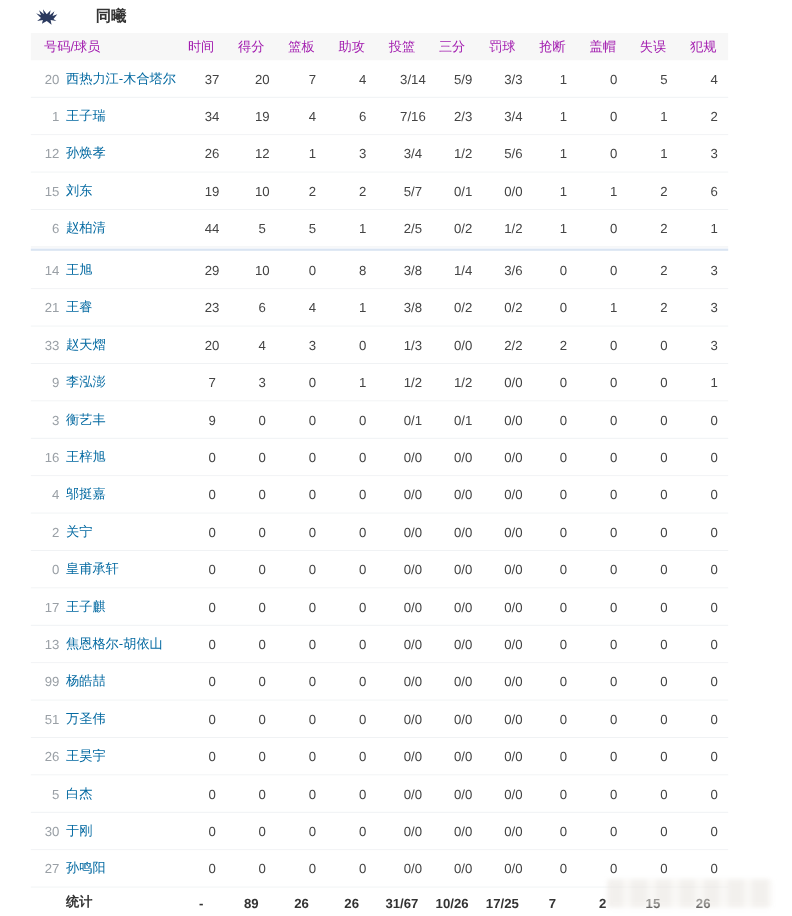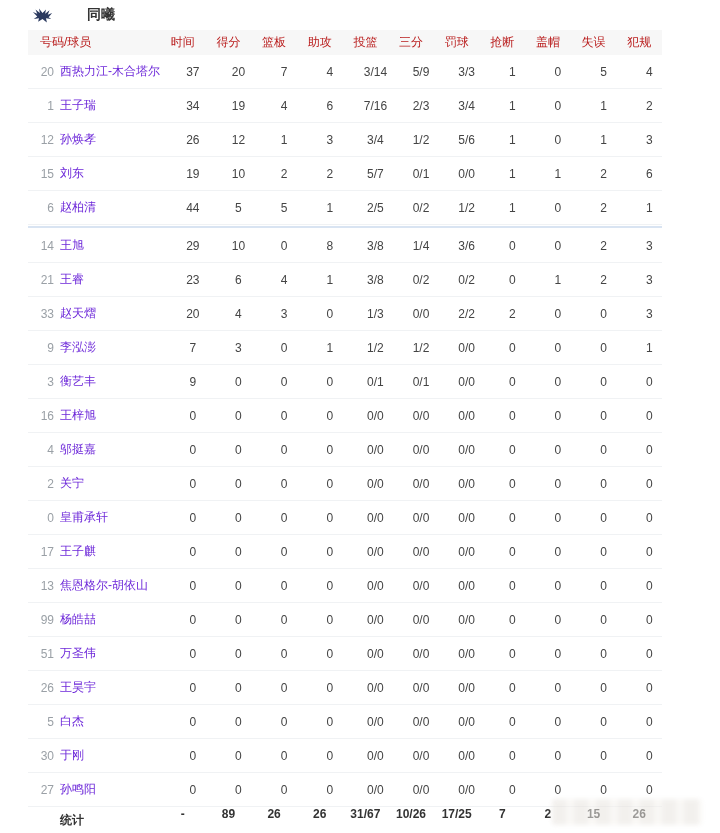--- a/index.html
+++ b/index.html
@@ -14,43 +14,43 @@
     position:absolute;top:4px;left:32px;
     display:flex;align-items:center;gap:6px;height:22px;
   }
   .team-logo{width:21px;height:17px;display:block;}
   .team-name{font-size:14px;font-weight:bold;color:#333;margin-left:28px;}
   .tbl{
     position:absolute;left:28px;top:30px;width:634px;
   }
   .thead{
     display:flex;align-items:center;height:25px;
-    background:#f7f7f7;color:#b91c1c;font-size:12px;
+    background:#f7f7f7;color:#a21caf;font-size:12px;
   }
   .row{
     display:flex;align-items:center;height:33px;
     border-bottom:1px solid #f0f2f4;
     font-size:12px;color:#444;background:#fff;gap:20px;
   }
   .cell{flex:1;text-align:center;white-space:nowrap;}
   .c-player,.c-player-h{
     flex:0 0 132px;display:flex;align-items:center;
     text-align:left;padding-left:12px;box-sizing:border-box;
   }
   .c-player-h{display:block;}
   .jersey{
     display:inline-block;width:14px;flex:0 0 14px;
     text-align:right;color:#9aa0a6;margin-right:6px;
   }
-  .pname{color:#6d28d9;}
+  .pname{color:#0369a1;}
   .starter-divider{
     height:2px;background:#d9e4f2;margin:1px 0;
   }
   .totals-row{
-    display:flex;height:27px;
+    display:flex;align-items:center;height:27px;
     font-size:12px;font-weight:bold;color:#333;background:#fff;
   }
   .totals-row .pname{color:#333;}
   .watermark{
     position:absolute;right:18px;bottom:8px;
     width:150px;height:26px;border-radius:3px;
     background:repeating-linear-gradient(90deg,#e9e5e0 0 14px,#f5f2ee 14px 22px);
     opacity:.55;filter:blur(2px);
   }
 </style>

